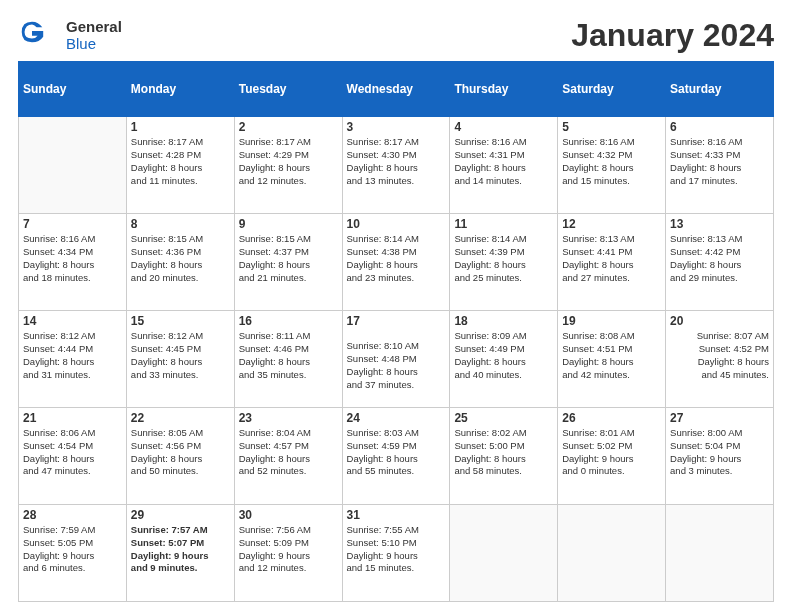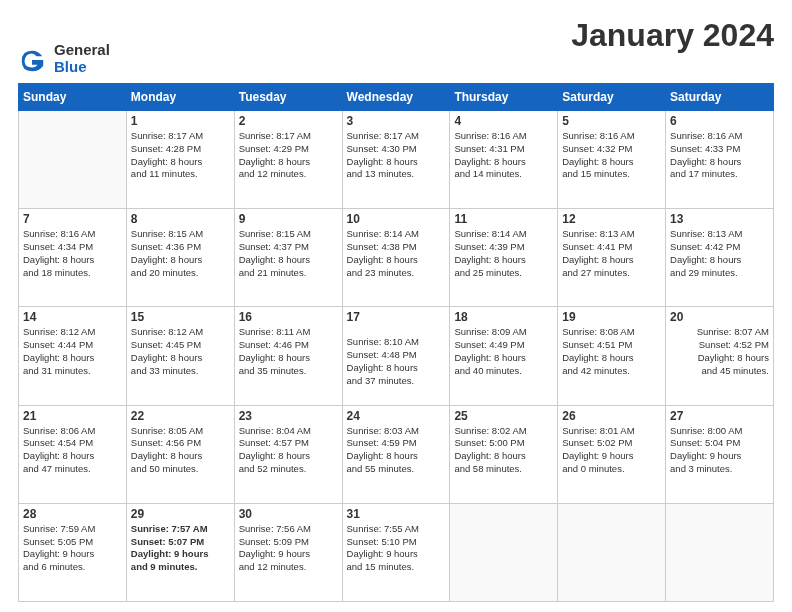--- a/index.html
+++ b/index.html
@@ -18,23 +18,22 @@
       flex-direction: column;
     }
     .header {
       display: flex;
       justify-content: space-between;
       align-items: flex-start;
       margin-bottom: 8px;
     }
     .logo {
       display: flex;
-      align-items: flex-end;
-      gap: 8px;
-      margin-top: 23px;
+      align-items: flex-start;
+      gap: 20px;
     }
     .logo-icon {
       width: 28px;
       height: 28px;
     }
     .title-block {
       text-align: right;
     }
     .month-title {
       font-size: 32px;
@@ -51,21 +50,21 @@
       border: 1px solid #ccc;
       border-collapse: collapse;
       width: 100%;
       table-layout: fixed;
     }
     .calendar th {
       background: #1565c0;
       color: #fff;
       font-size: 12px;
       font-weight: bold;
-      padding: 6px 4px;
+      padding: 20px 4px;
       text-align: left;
       border: 1px solid #1565c0;
     }
     .calendar td {
       border: 1px solid #ccc;
       vertical-align: top;
       padding: 3px 4px;
       font-size: 10px;
       color: #333;
       height: 88px;
@@ -90,21 +89,21 @@
 <body>
 
 <div class="page">
   <div class="header">
     <div class="logo">
       <svg class="logo-icon" viewBox="0 0 30 30" xmlns="http://www.w3.org/2000/svg">
         <path d="M4 15 Q4 4 15 4 Q22 4 26 10 L20 10 Q17 7 15 7 Q8 7 7 15 Q7 22 15 22 Q19 22 21 19 L15 19 L15 14 L27 14 L27 20 Q23 26 15 26 Q4 26 4 15Z" fill="#1565c0"></path>
       </svg>
       <div>
         <div style="font-size:15px;font-weight:bold;color:#333;">General</div>
-        <div style="font-size:15px;font-weight:bold;color:#1565c0;">Blue</div>
+        <div style="font-size:15px;font-weight:normal;color:#1565c0;">Blue</div>
       </div>
     </div>
     <div class="title-block">
       <div class="month-title">January 2024</div>
     </div>
   </div>
 
   <table class="calendar">
     <thead>
       <tr>

